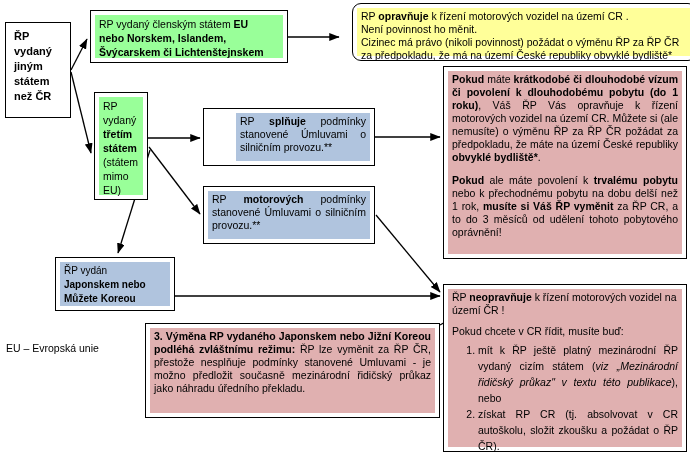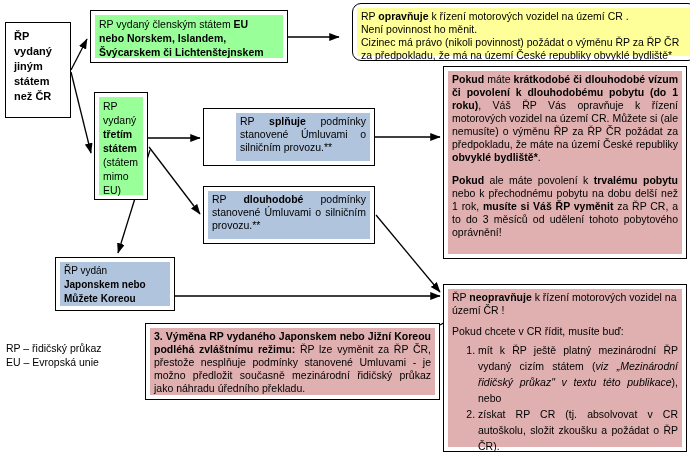--- a/index.html
+++ b/index.html
@@ -61,21 +61,21 @@
 
   #n-meets       { left: 203px; top: 108px; width: 172px; height: 58px; padding-left: 32px; }
   #n-nomeets     { left: 203px; top: 186px; width: 172px; height: 58px; }
 
   #n-japan       { left: 55px;  top: 257px; width: 120px; height: 54px; }
   #n-japan .txt  { font-size: 10px; line-height: 14px; }
 
   #n-yellow      { left: 352px; top: 3px;   width: 345px; height: 58px; border-radius: 9px; }
   #n-pinkbig     { left: 443px; top: 66px;  width: 244px; height: 193px; }
   #n-pinknot     { left: 443px; top: 284px; width: 244px; height: 168px; }
-  #n-pinkjapan   { left: 145px; top: 323px; width: 295px; height: 77px; }
+  #n-pinkjapan   { left: 145px; top: 323px; width: 295px; height: 95px; }
 
   
   #legend {
     position: absolute;
     left: 6px; top: 341px;
     font-size: 10.5px;
     line-height: 14px;
     color: #000;
   }
 
@@ -160,21 +160,21 @@
   </div>
 
   <div class="node" id="n-meets">
     <div class="fill blue">
       <p class="txt j"><span>RP </span><span class="b">splňuje</span><span> podmínky stanovené Úmluvami o silničním provozu.**</span></p>
     </div>
   </div>
 
   <div class="node" id="n-nomeets">
     <div class="fill blue">
-      <p class="txt j"><span>RP </span><span class="b">dlouhodobé</span><span> podmínky stanovené Úmluvami o silničním provozu.**</span></p>
+      <p class="txt j"><span>RP </span><span class="b">motorových</span><span> podmínky stanovené Úmluvami o silničním provozu.**</span></p>
     </div>
   </div>
 
   <div class="node" id="n-japan">
     <div class="fill blue">
       <p class="txt">ŘP vydán</p>
       <p class="txt b">Japonskem nebo</p>
       <p class="txt b">Můžete Koreou</p>
     </div>
   </div>
@@ -206,17 +206,16 @@
     </div>
   </div>
 
   <div class="node" id="n-pinkjapan">
     <div class="fill pink">
       <p class="txt j"><span class="b">3. Výměna RP vydaného Japonskem nebo Jižní Koreou podléhá zvláštnímu režimu:</span><span> ŘP lze vyměnit za ŘP ČR, přestože nesplňuje podmínky stanovené Umluvami - je možno předložit současně mezinárodní řidičský průkaz jako náhradu úředního překladu.</span></p>
     </div>
   </div>
 
   <div id="legend">
-    <div>RP – řidičský průkaz</div>
     <div>EU – Evropská unie</div>
   </div>
 
 </div>
 
 </body></html>

